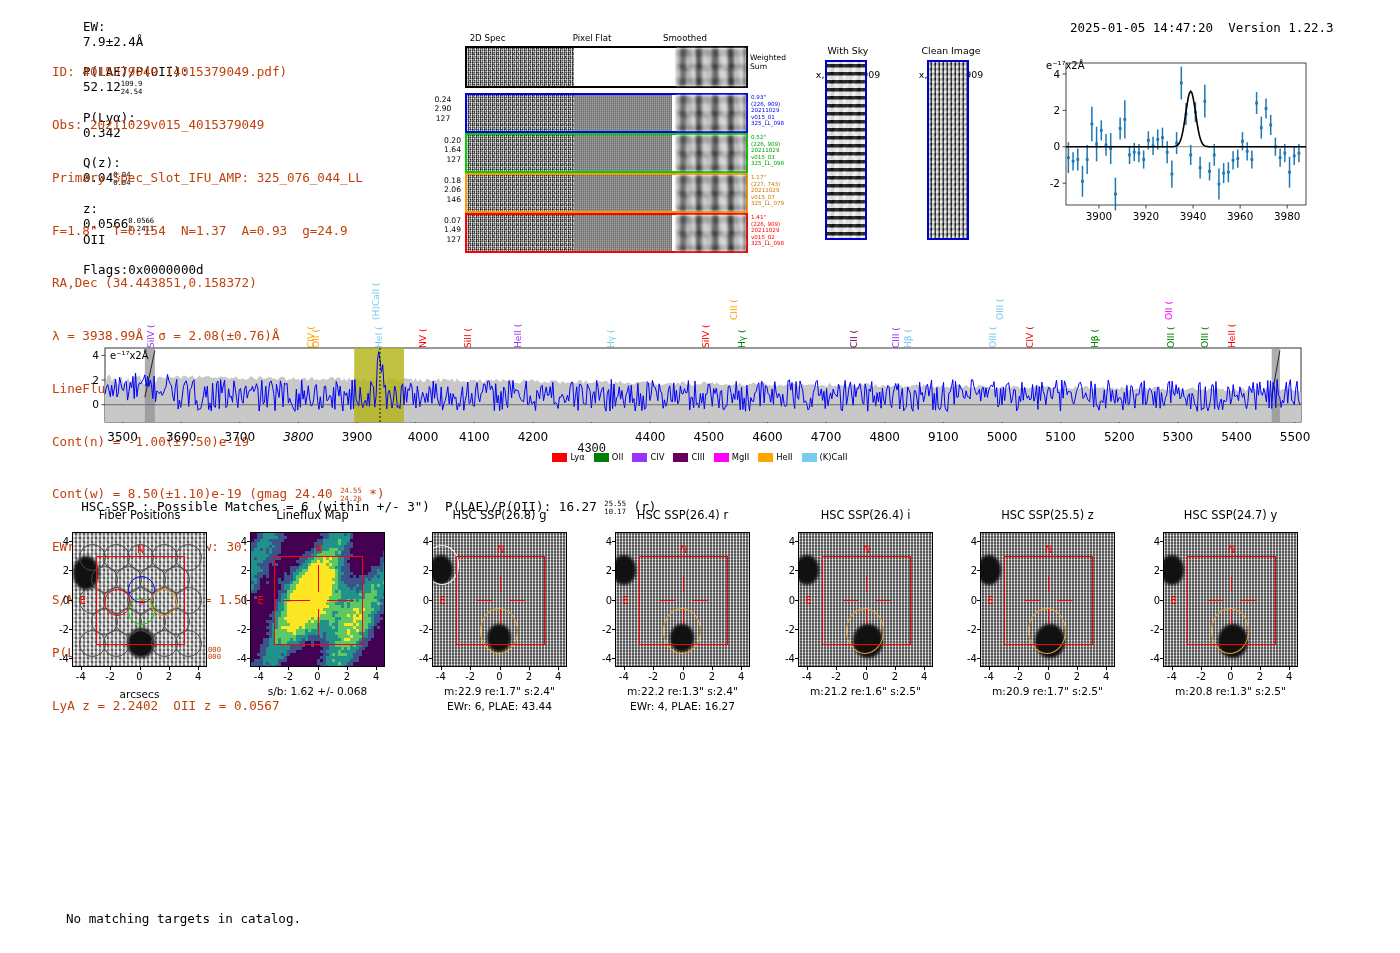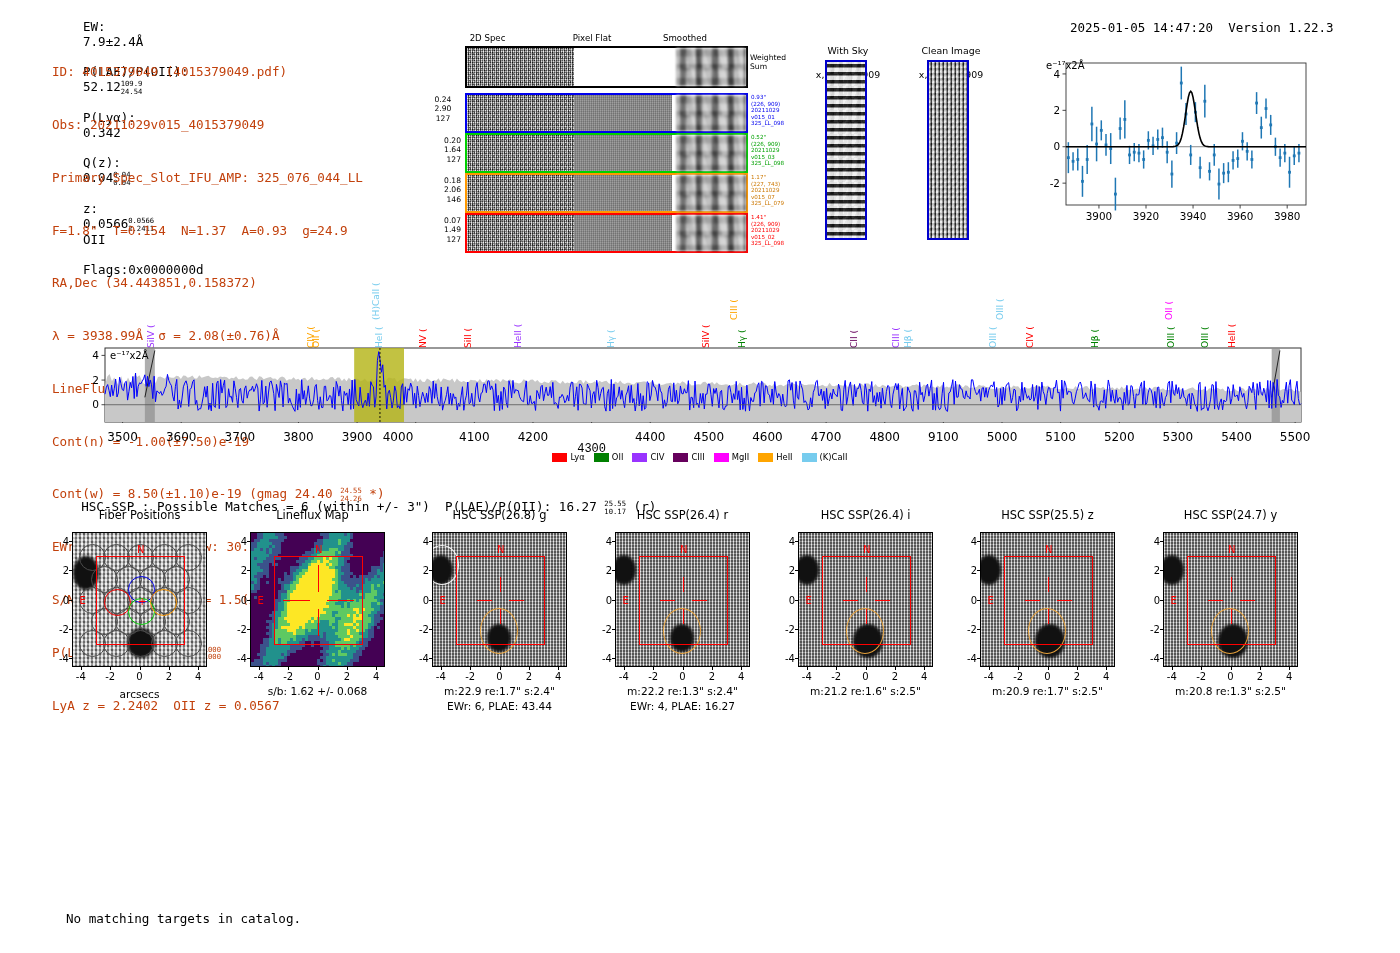--- a/index.html
+++ b/index.html
@@ -505,23 +505,23 @@
       <line x1="1102.8823529411766" y1="75" x2="1102.8823529411766" y2="78" stroke="#333" stroke-width="0.9"></line>
       <line x1="1161.5098039215686" y1="75" x2="1161.5098039215686" y2="78" stroke="#333" stroke-width="0.9"></line>
       <line x1="1220.137254901961" y1="75" x2="1220.137254901961" y2="78" stroke="#333" stroke-width="0.9"></line>
       <text x="35" y="12" font-size="10" fill="#000" font-family="&quot;DejaVu Sans&quot;, sans-serif">e⁻¹⁷x2Å</text>
     </svg>
 </div>
 <div id="specxticks">
     <div class="xtick" style="left: 122.588px; top: 0px;">3500</div>
     <div class="xtick" style="left: 181.216px; top: 0px;">3600</div>
     <div class="xtick" style="left: 239.843px; top: 0px;">3700</div>
-    <div class="xtick" style="left: 298.471px; top: 0px;">3800</div>
+    <div class="xtick" style="left: 298.471px; top: 0px; font-style: italic;">3800</div>
     <div class="xtick" style="left: 357.098px; top: 0px;">3900</div>
-    <div class="xtick" style="left: 398px; top: 0px;">4000</div>
+    <div class="xtick" style="left: 423px; top: 0px;">4000</div>
     <div class="xtick" style="left: 474.353px; top: 0px;">4100</div>
     <div class="xtick" style="left: 532.98px; top: 0px;">4200</div>
     <div class="xtick" style="left: 591.608px; top: 12px; font-family: Liberation Mono, monospace;">4300</div>
     <div class="xtick" style="left: 650.235px; top: 0px;">4400</div>
     <div class="xtick" style="left: 708.863px; top: 0px;">4500</div>
     <div class="xtick" style="left: 767.49px; top: 0px;">4600</div>
     <div class="xtick" style="left: 826.118px; top: 0px;">4700</div>
     <div class="xtick" style="left: 884.745px; top: 0px;">4800</div>
     <div class="xtick" style="left: 943.373px; top: 0px;">9100</div>
     <div class="xtick" style="left: 1002px; top: 0px;">5000</div>

